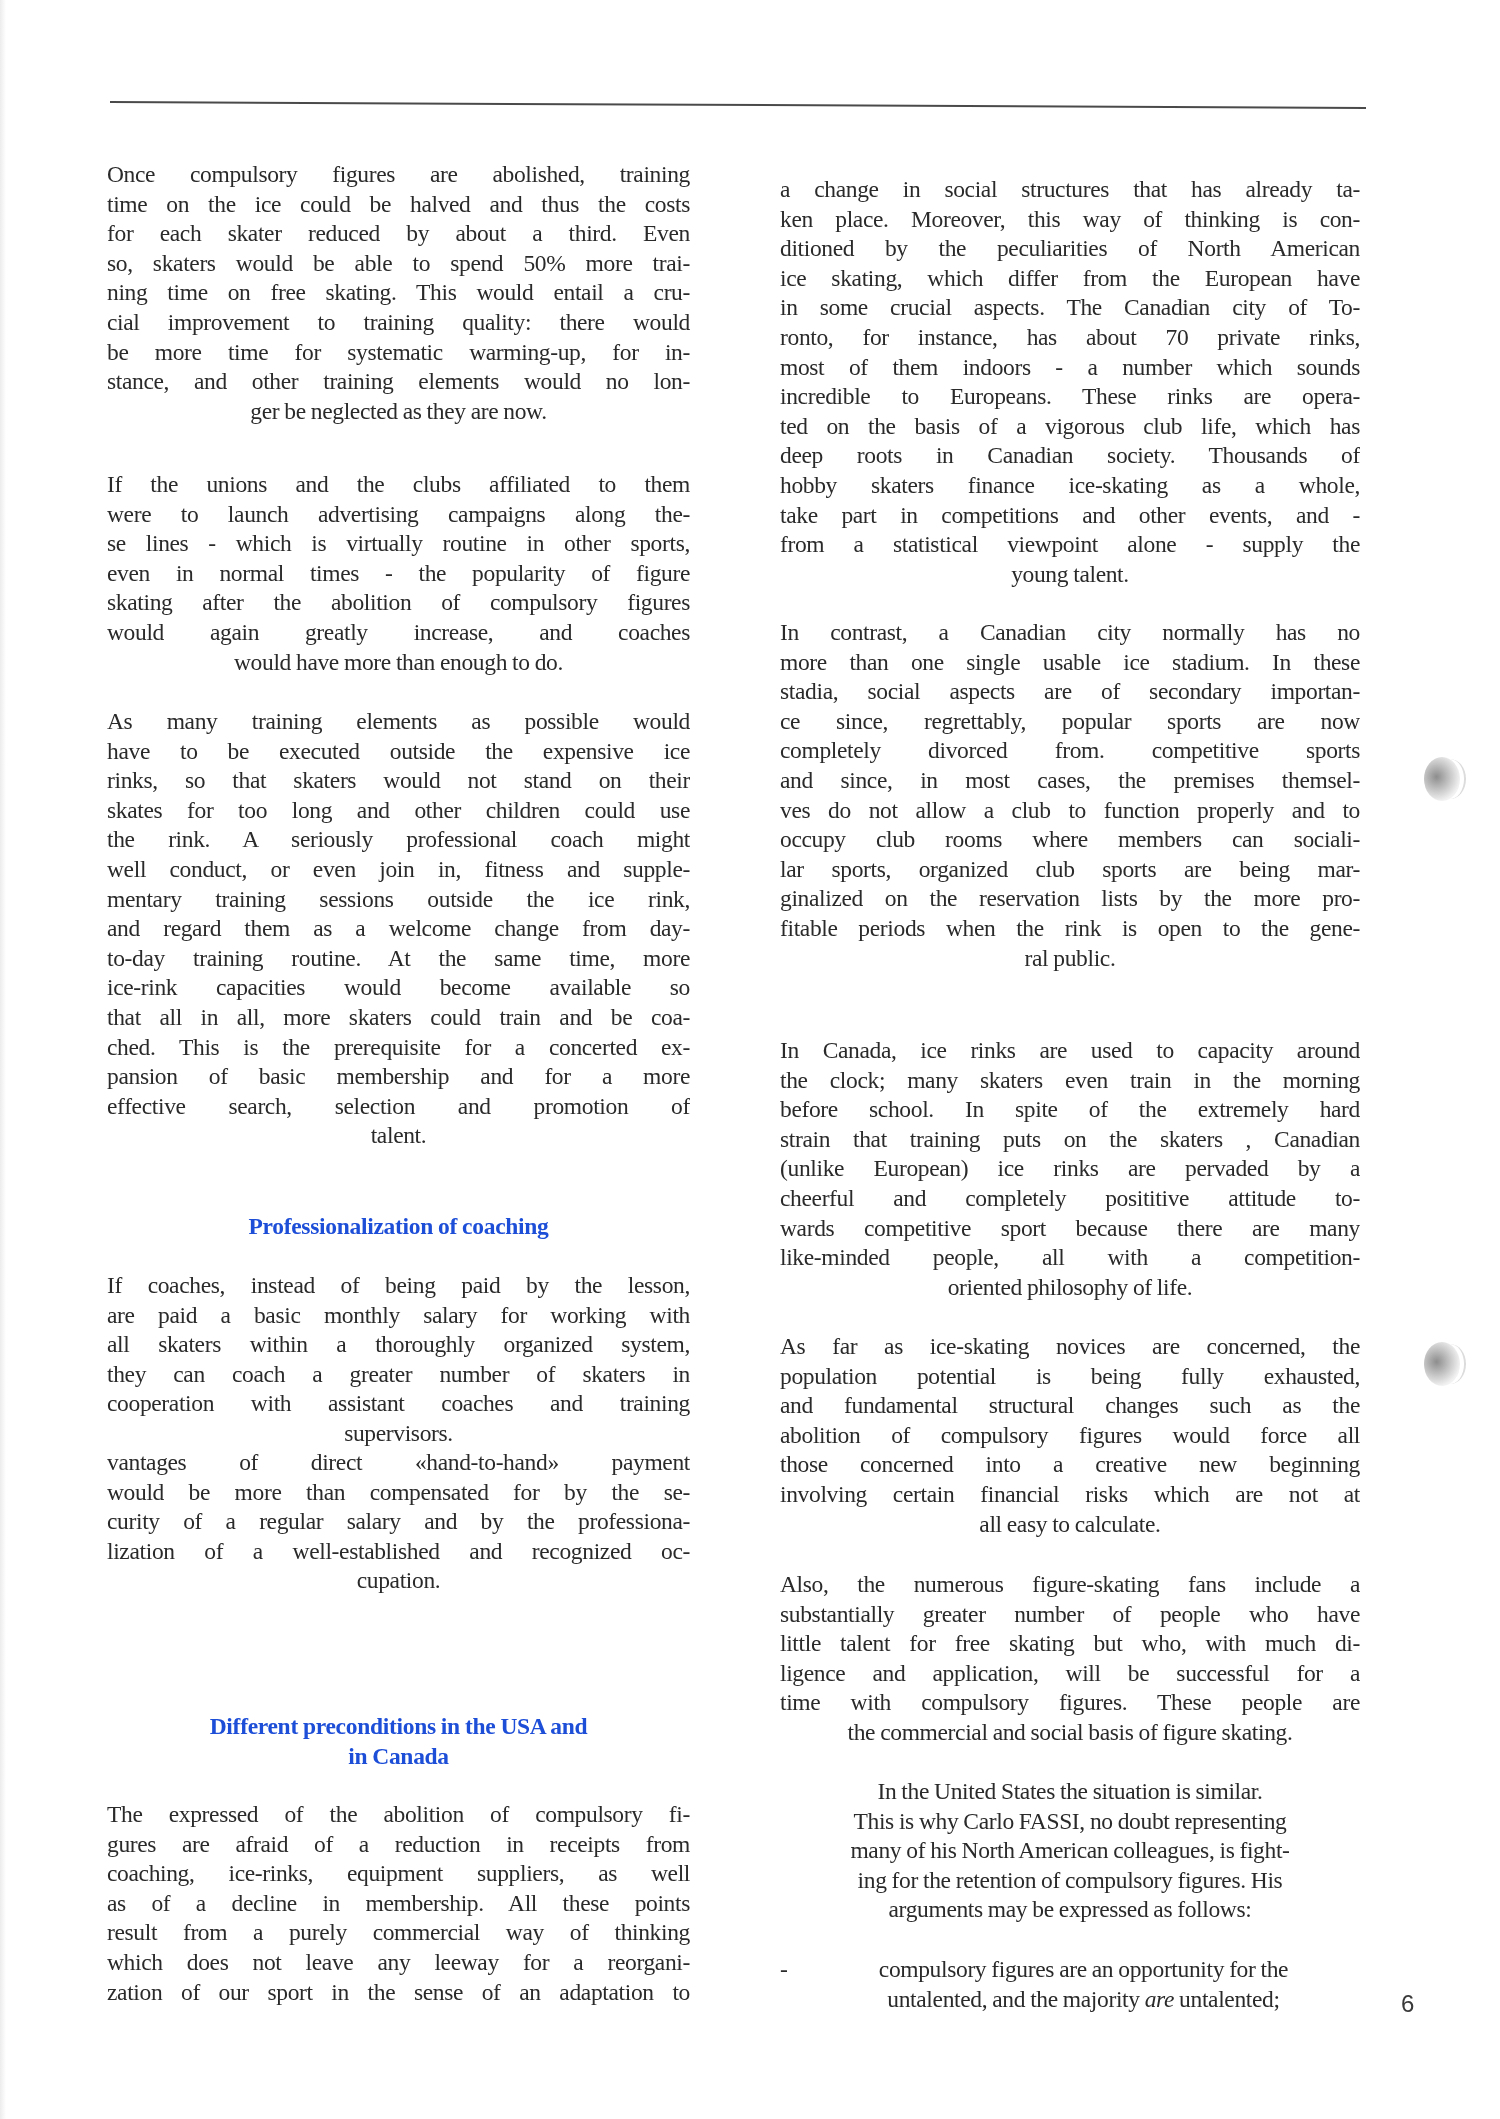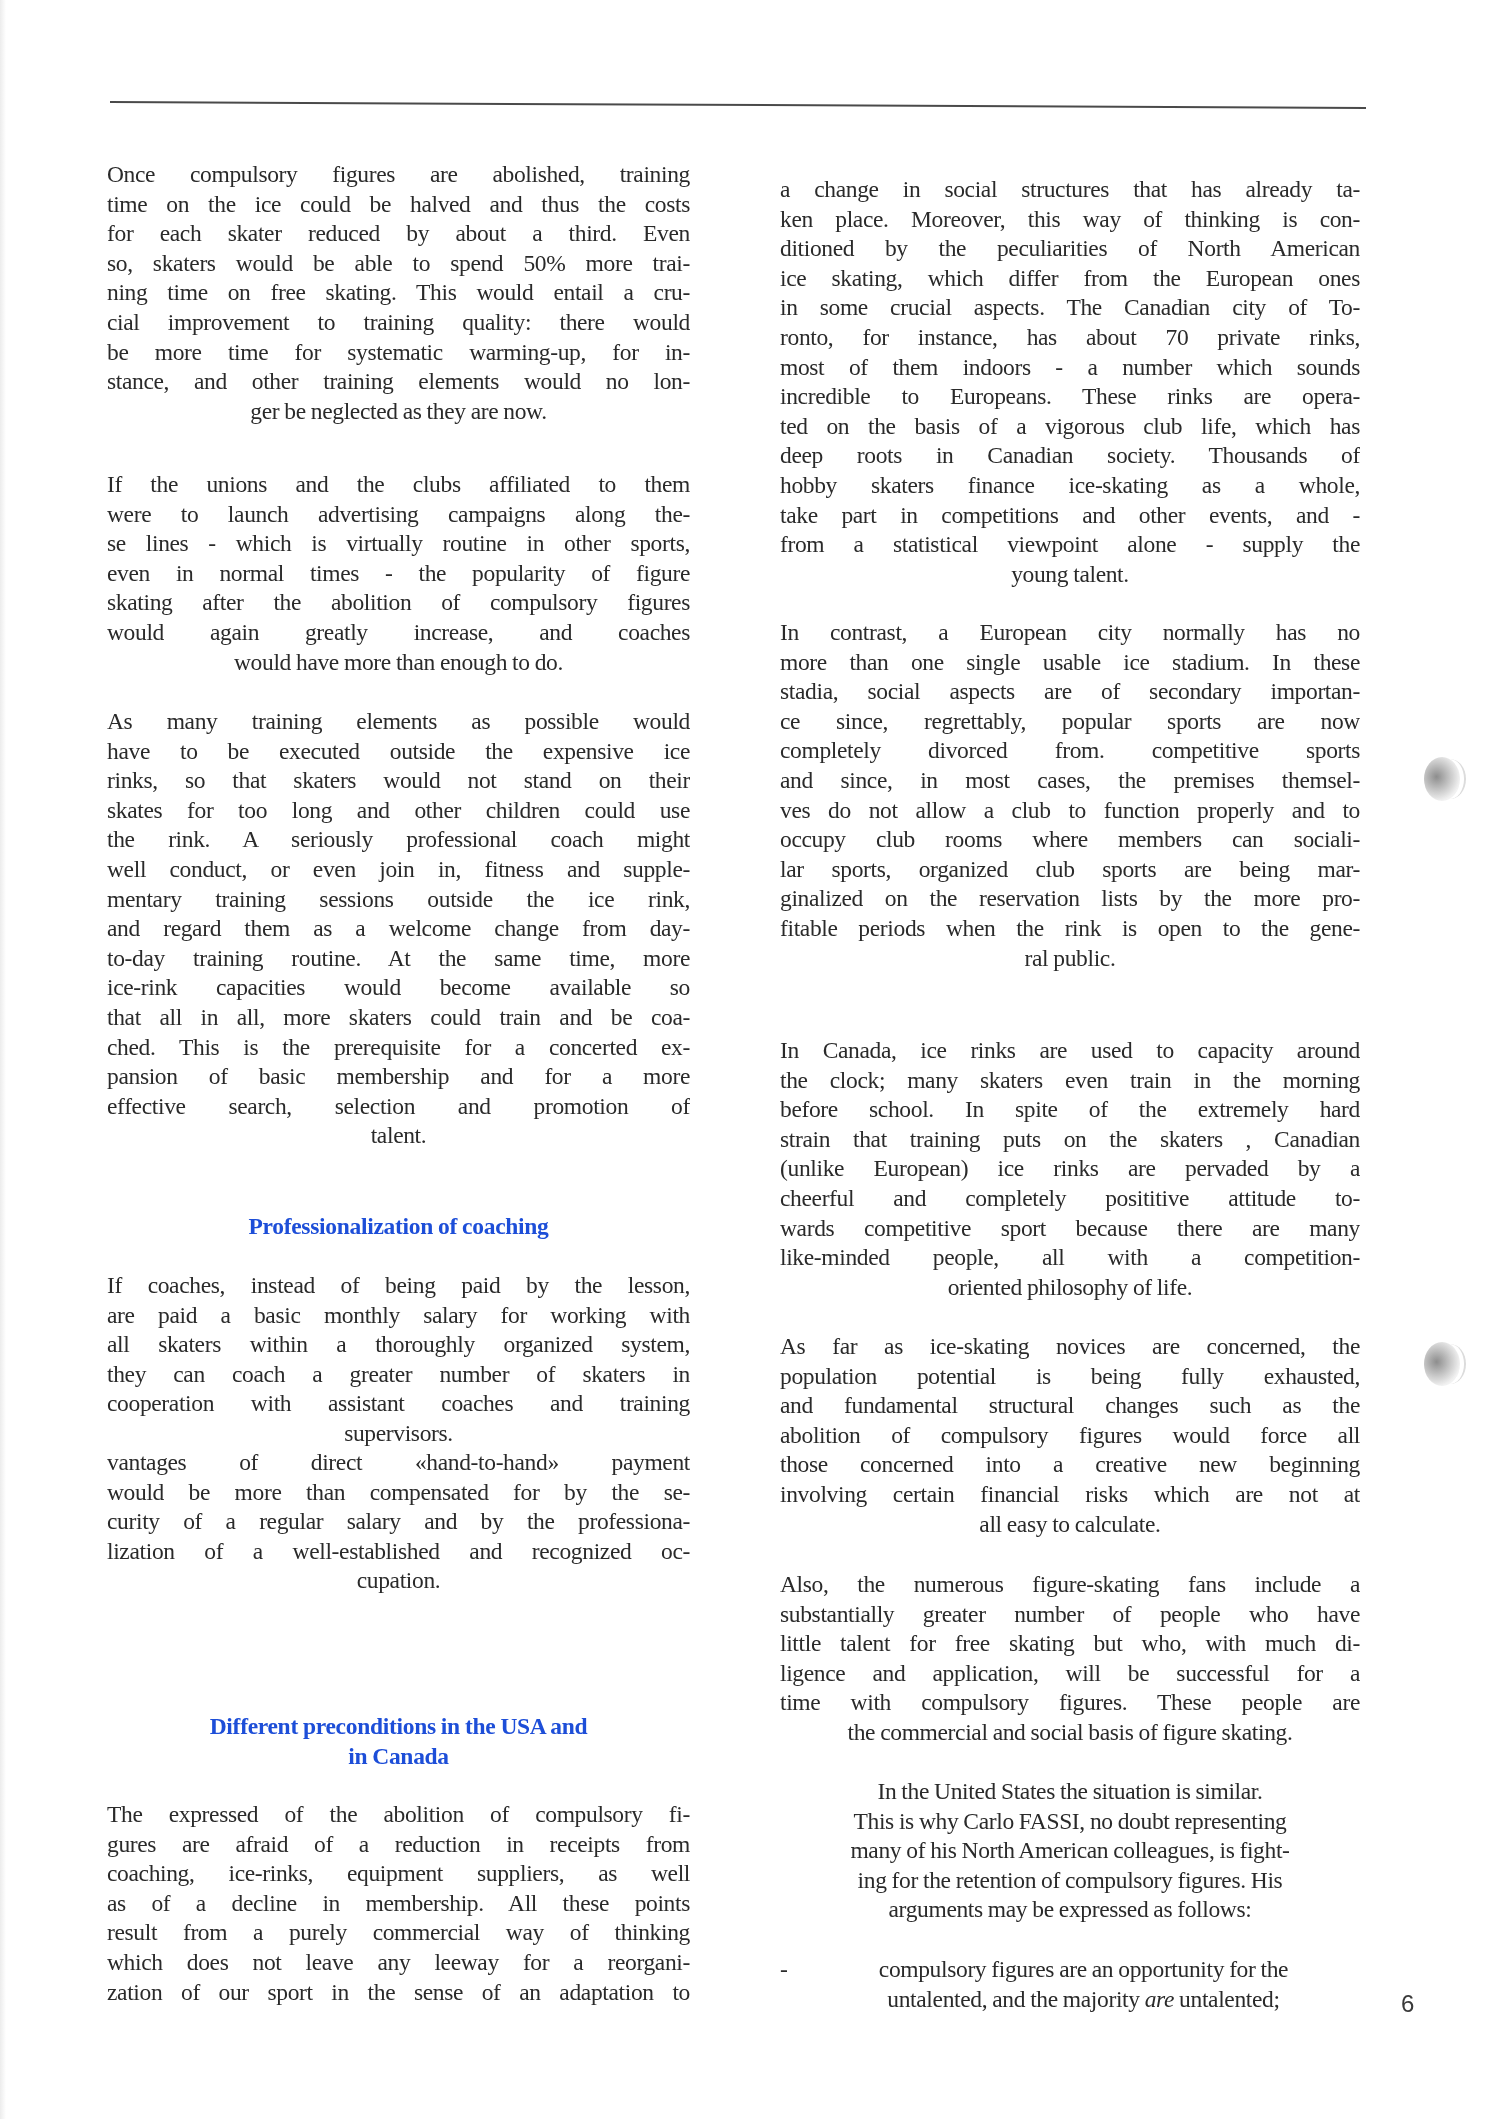--- a/index.html
+++ b/index.html
@@ -179,34 +179,34 @@
       <div class="line j">which does not leave any leeway for a reorgani-</div>
       <div class="line j">zation of our sport in the sense of an adaptation to</div>
     </div>
 </div>
 
 <div class="column col-right">
   <div class="block" style="top:175px">
       <div class="line j">a change in social structures that has already ta-</div>
       <div class="line j">ken place. Moreover, this way of thinking is con-</div>
       <div class="line j">ditioned by the peculiarities of North American</div>
-      <div class="line j">ice skating, which differ from the European ones</div>
+      <div class="line j">ice skating, which differ from the European have</div>
       <div class="line j">in some crucial aspects. The Canadian city of To-</div>
       <div class="line j">ronto, for instance, has about 70 private rinks,</div>
       <div class="line j">most of them indoors - a number which sounds</div>
       <div class="line j">incredible to Europeans. These rinks are opera-</div>
       <div class="line j">ted on the basis of a vigorous club life, which has</div>
       <div class="line j">deep roots in Canadian society. Thousands of</div>
       <div class="line j">hobby skaters finance ice-skating as a whole,</div>
       <div class="line j">take part in competitions and other events, and -</div>
       <div class="line j">from a statistical viewpoint alone - supply the</div>
       <div class="line l">young talent.</div>
     </div>
   <div class="block" style="top:618px">
-      <div class="line j">In contrast, a European city normally has no</div>
+      <div class="line j">In contrast, a Canadian city normally has no</div>
       <div class="line j">more than one single usable ice stadium. In these</div>
       <div class="line j">stadia, social aspects are of secondary importan-</div>
       <div class="line j">ce since, regrettably, popular sports are now</div>
       <div class="line j">completely divorced from. competitive sports</div>
       <div class="line j">and since, in most cases, the premises themsel-</div>
       <div class="line j">ves do not allow a club to function properly and to</div>
       <div class="line j">occupy club rooms where members can sociali-</div>
       <div class="line j">lar sports, organized club sports are being mar-</div>
       <div class="line j">ginalized on the reservation lists by the more pro-</div>
       <div class="line j">fitable periods when the rink is open to the gene-</div>

